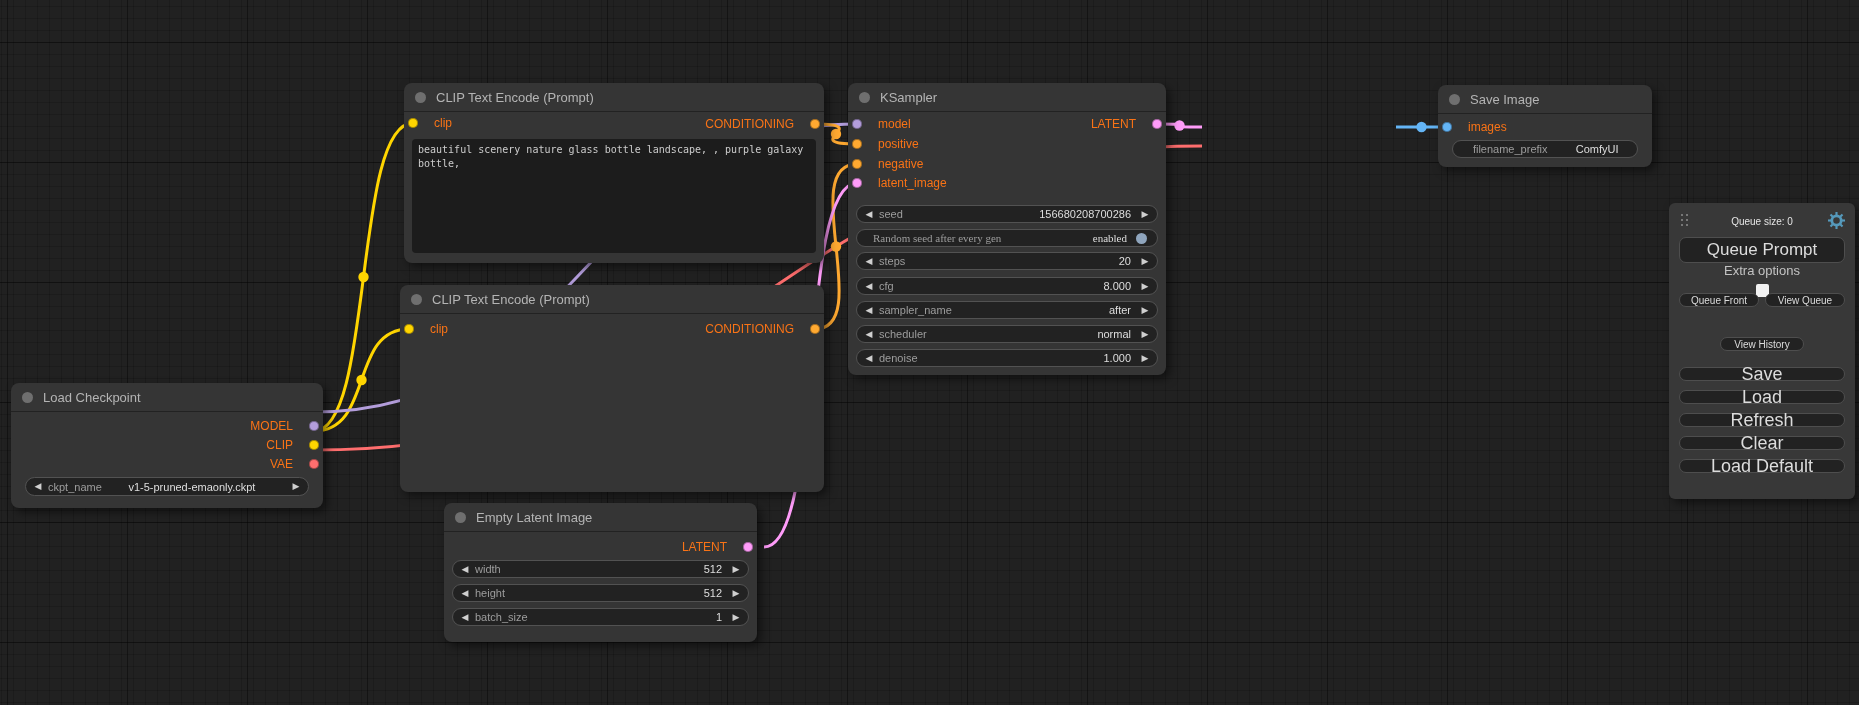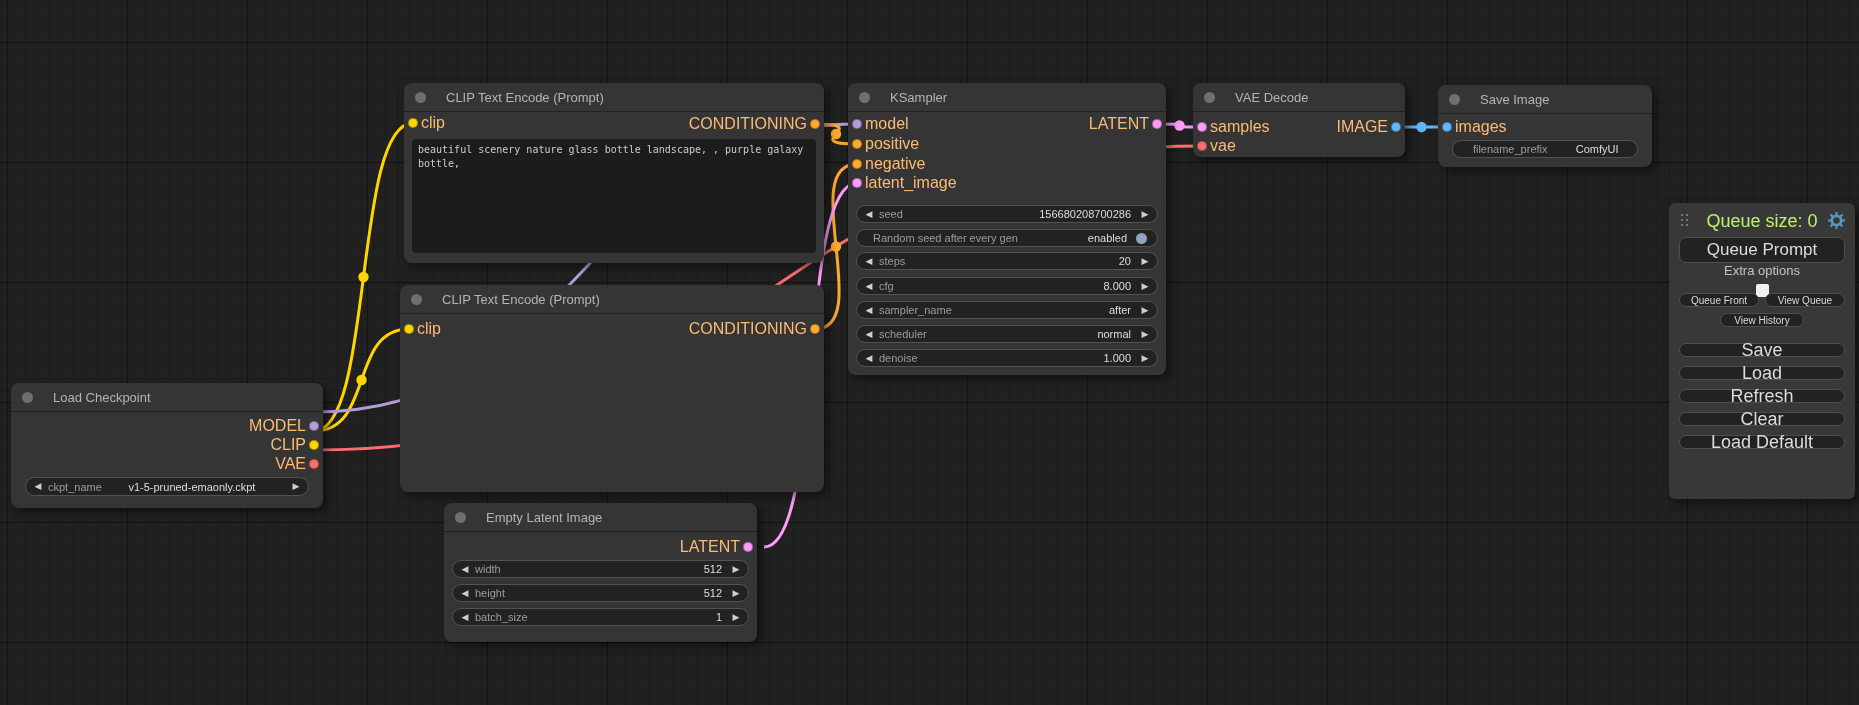--- a/index.html
+++ b/index.html
@@ -14,72 +14,72 @@
     background-size:120px 120px,120px 120px,12px 12px,12px 12px;
     background-position:0 42px,7px 0,0 6px,1px 0;
     font-family:"Liberation Sans", sans-serif;
   }
   #wires{position:absolute;left:0;top:0;z-index:1;}
   .node{
     position:absolute;background:#353535;border-radius:8px;z-index:2;
     box-shadow:4px 4px 10px rgba(0,0,0,.5);
   }
   .node-title{
-    height:28px;display:flex;align-items:center;gap:20px;padding:0 11px;
+    height:28px;display:flex;align-items:center;gap:10px;padding:0 11px;
     font-size:13px;color:#b4b4b4;border-bottom:1px solid rgba(0,0,0,.35);
   }
   .title-dot{width:11px;height:11px;border-radius:50%;background:#6f6f6f;flex:none;}
-  .slot{position:absolute;height:20px;display:flex;align-items:center;gap:3px;font-size:16px;color:#fdba74;white-space:nowrap;}
+  .slot{position:absolute;height:20px;display:flex;align-items:center;gap:16px;font-size:12px;color:#f97316;white-space:nowrap;}
   .slot.in{left:4px;}
   .slot.out{right:4px;}
   .dot{width:10px;height:10px;border-radius:50%;flex:none;box-shadow:inset 0 0 0 1px rgba(0,0,0,.35);}
   .widget{
     position:absolute;left:8px;right:8px;height:18px;box-sizing:border-box;
     background:#222;border:1px solid #525252;border-radius:10px;
     display:flex;align-items:center;font-size:11px;color:#9d9d9d;padding:0 5px;
   }
   .warrow{color:#cfcfcf;font-size:9px;width:14px;text-align:center;flex:none;line-height:1;}
   .wlabel{flex:none;padding-left:3px;}
   .wvalue{flex:1;text-align:right;color:#dedede;padding-right:7px;}
-  .widget.no-arrows{padding:0 10px;}
+  .widget.no-arrows{padding:0 10px;font-family:Liberation Serif, serif;}
   .widget.no-arrows .wlabel{padding-left:6px;}
   .widget.split .wlabel{flex:3;text-align:center;padding:0;}
   .widget.split .wvalue{flex:2;text-align:center;padding:0;}
   .toggle-dot{width:11px;height:11px;border-radius:50%;flex:none;margin-left:2px;}
   .ta{
     position:absolute;background:#1c1c1c;border:none;border-radius:4px;resize:none;outline:none;
     color:#cccccc;font-family:"DejaVu Sans Mono",monospace;font-size:10px;line-height:1.4;
     padding:4px 6px;box-sizing:border-box;overflow:hidden;
   }
   
   #queue-panel{
     position:absolute;left:1669px;top:203px;width:186px;height:296px;z-index:3;
     background:#383838;border-radius:6px;box-shadow:4px 4px 10px rgba(0,0,0,.5);
     box-sizing:border-box;padding:8px 10px;display:flex;flex-direction:column;
   }
   .qp-head{position:relative;height:20px;margin-bottom:6px;display:flex;align-items:center;justify-content:center;}
-  .qp-size{font-size:18px;color:#bef264;}
+  .qp-size{font-size:10px;color:#e5e5e5;}
   .drag-handle{position:absolute;left:2px;top:3px;width:9px;height:15px;
     display:grid;grid-template-columns:1fr 1fr;grid-template-rows:1fr 1fr 1fr;}
   .drag-handle i{width:2px;height:2px;border-radius:50%;background:#8d8d8d;}
   .gear{position:absolute;right:0;top:1px;width:17px;height:17px;}
   .qbtn{
     background:#222;border:1px solid #4e4e4e;border-radius:7px;color:#dcdcdc;
     display:flex;align-items:center;justify-content:center;box-sizing:border-box;
   }
   .qbtn.big{height:26px;font-size:17px;flex:none;}
   .qbtn.action{height:14px;font-size:18px;flex:none;margin-top:9px;}
   .qbtn.small{height:14px;font-size:10px;border-radius:8px;}
   .extra-row{margin-top:9px;height:15px;display:flex;align-items:center;justify-content:center;gap:6px;
     font-size:13px;color:#c3c3c3;flex-direction:column;}
   .checkbox{width:13px;height:13px;background:#f2f2f2;border-radius:2px;flex:none;}
   .small-row{margin-top:6px;display:flex;gap:6px;}
   .small-row .qbtn{flex:1;}
   .vh-row{margin-top:6px;display:flex;justify-content:center;}
-  .vh-row .qbtn{width:84px;}
+  .vh-row .qbtn{width:84px;margin-top:24px;}
   .spacer{height:16px;flex:none;}
 </style>
 </head>
 <body>
 
 <div id="canvas">
 
   <svg id="wires" width="1859" height="705">
       <path d="M 314 431 C 374 431, 353 123, 413 123" fill="none" stroke="#FFD500" stroke-width="3"></path>
       <circle cx="363.5" cy="277" r="5.2" fill="#FFD500"></circle>
@@ -246,38 +246,20 @@
       <span class="warrow">▶</span>
     </div>
     <div class="widget" style="top:266px;">
       <span class="warrow">◀</span>
       <span class="wlabel">denoise</span>
       <span class="wvalue">1.000</span>
       <span class="warrow">▶</span>
     </div>
   </div>
 
-  <div class="node" style="left:1193px;top:83px;width:212px;height:74px;">
-    <div class="node-title">
-      <span class="title-dot"></span>
-      <span>VAE Decode</span>
-    </div>
-    <div class="slot in" style="top:34px;">
-      <span class="dot" style="background-color: rgb(255, 156, 249);"></span>
-      <span>samples</span>
-    </div>
-    <div class="slot in" style="top:53px;">
-      <span class="dot" style="background-color: rgb(255, 110, 110);"></span>
-      <span>vae</span>
-    </div>
-    <div class="slot out" style="top:34px;">
-      <span>IMAGE</span>
-      <span class="dot" style="background-color: rgb(100, 181, 246);"></span>
-    </div>
-  </div>
 
   <div class="node" style="left:1438px;top:85px;width:214px;height:82px;">
     <div class="node-title">
       <span class="title-dot"></span>
       <span>Save Image</span>
     </div>
     <div class="slot in" style="top:32px;">
       <span class="dot" style="background-color: rgb(100, 181, 246);"></span>
       <span>images</span>
     </div>

